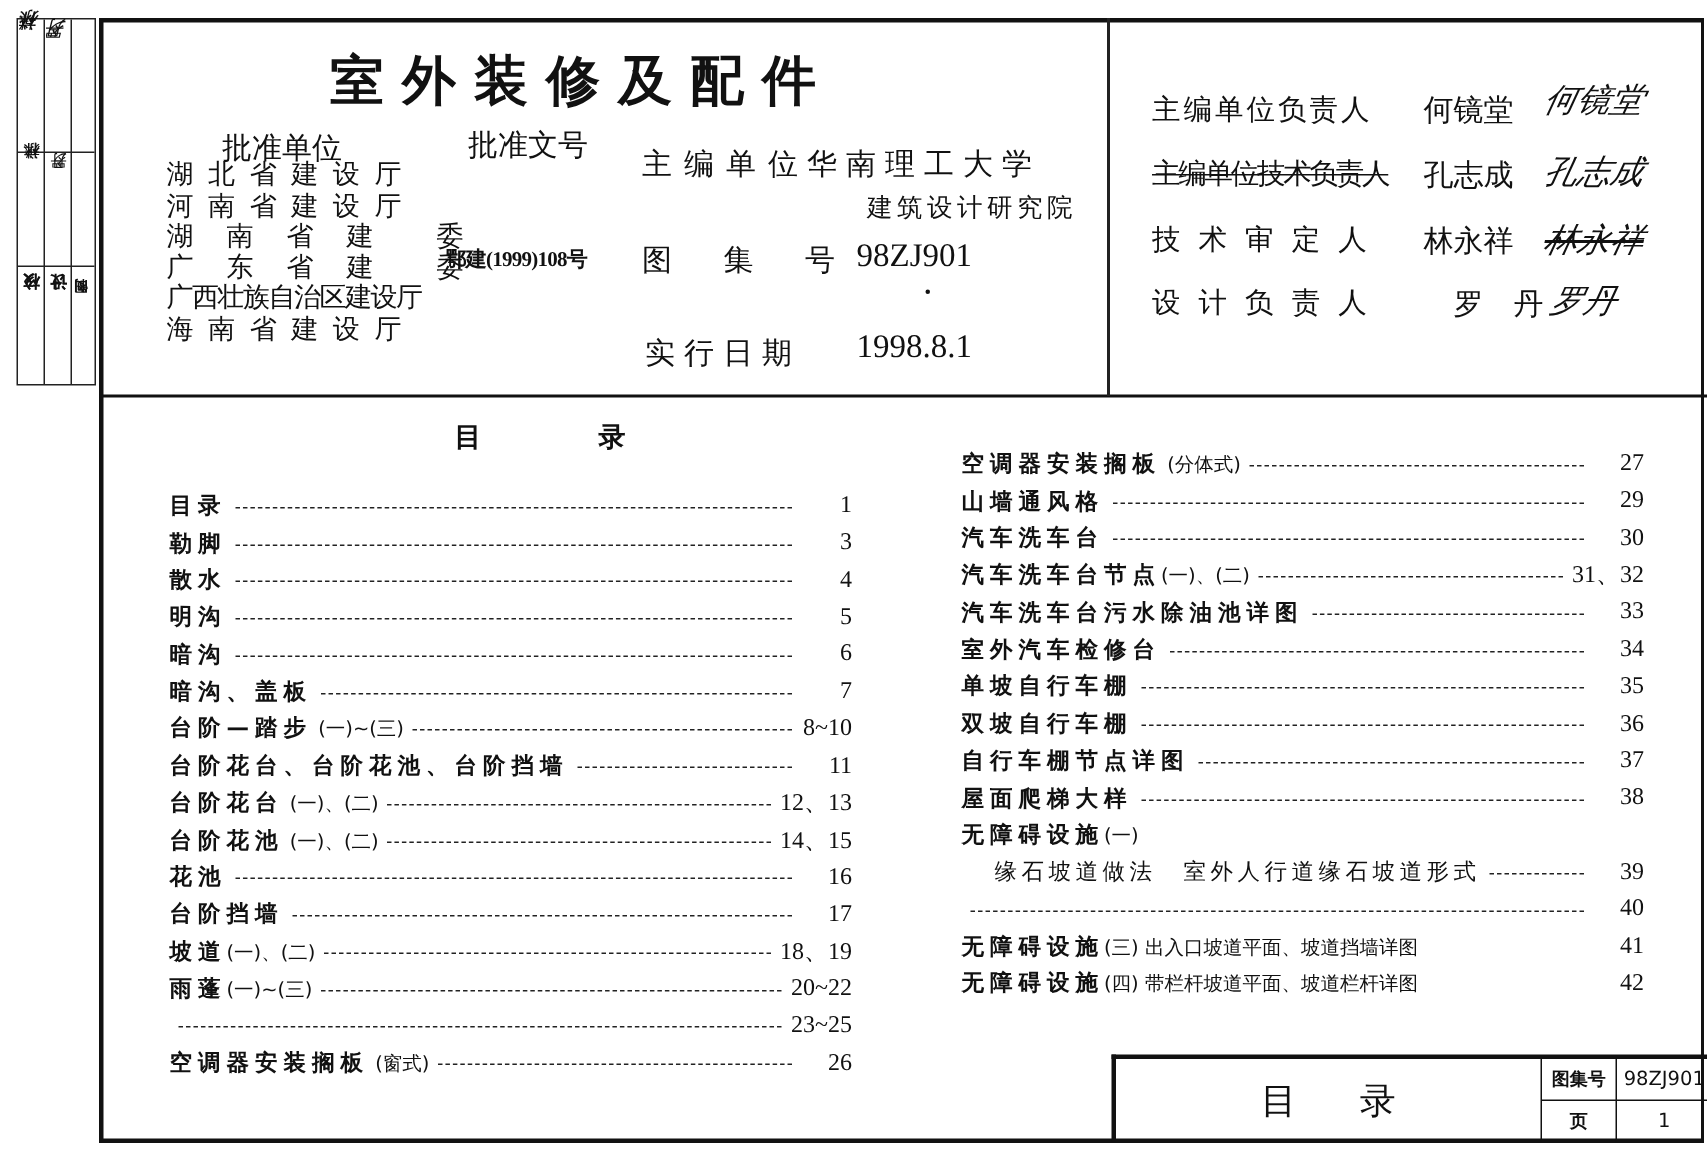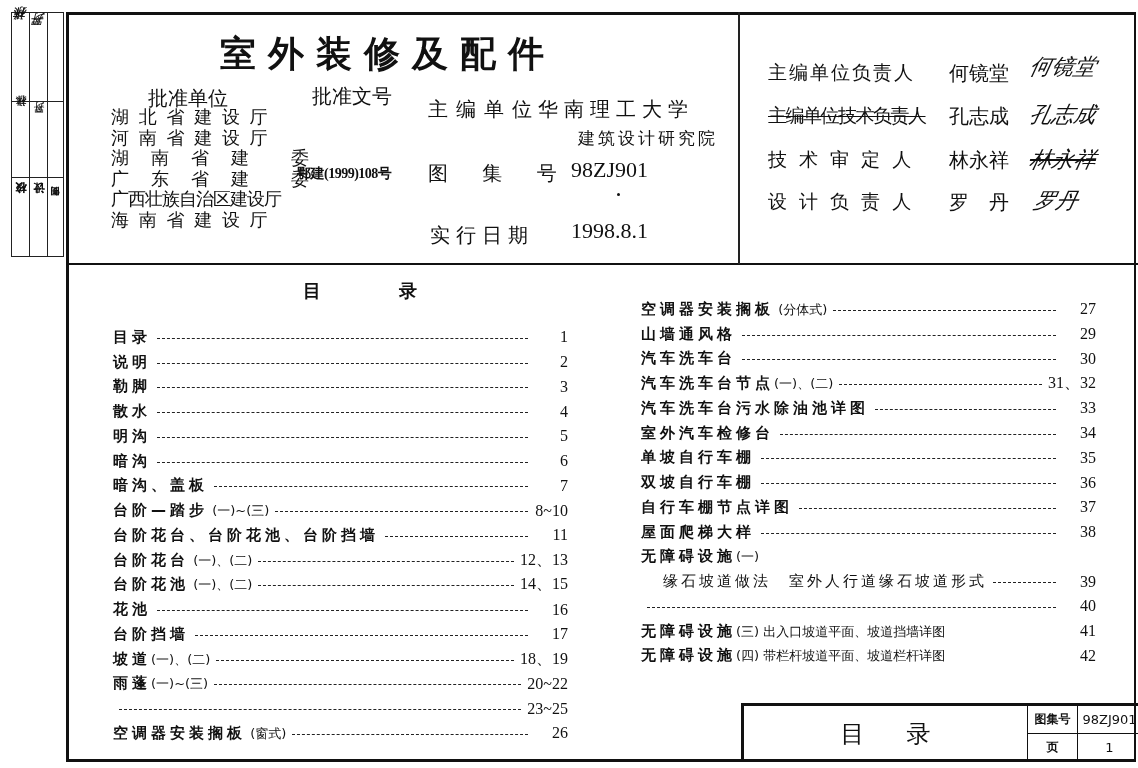--- a/index.html
+++ b/index.html
@@ -107,35 +107,30 @@
 
 <div class="abs sig-label" style="left:768px;top:103px;letter-spacing:-1.5px;text-decoration:underline;text-underline-offset:-6px;">主编单位技术负责人</div>
 <div class="abs sig-name" style="left:949px;top:103px;">孔志成</div>
 <div class="abs sig-hand" style="left:1030px;top:100px;">孔志成</div>
 
 <div class="abs sig-label" style="left:768px;top:147px;letter-spacing:3px;">技 术 审 定 人</div>
 <div class="abs sig-name" style="left:949px;top:147px;">林永祥</div>
 <div class="abs sig-hand" style="left:1030px;top:145px;text-decoration:line-through;">林永祥</div>
 
 <div class="abs sig-label" style="left:768px;top:189px;letter-spacing:3px;">设 计 负 责 人</div>
-<div class="abs sig-name" style="left:949px;top:189px;">罗　丹</div>
+<div class="abs sig-name" style="left:969px;top:189px;">罗　丹</div>
 <div class="abs sig-hand" style="left:1034px;top:186px;">罗丹</div>
 
 <div class="toc-title">目　录</div>
 
 <div class="toc" style="left:113px;top:325px;width:455px;">
   <div class="toc-row">
       <span class="lbl">目录</span>
       <span class="dots"></span>
       <span class="pg">1</span>
-    </div>
-  <div class="toc-row">
-      <span class="lbl">说明</span>
-      <span class="dots"></span>
-      <span class="pg">2</span>
     </div>
   <div class="toc-row">
       <span class="lbl">勒脚</span>
       <span class="dots"></span>
       <span class="pg">3</span>
     </div>
   <div class="toc-row">
       <span class="lbl">散水</span>
       <span class="dots"></span>
       <span class="pg">4</span>

